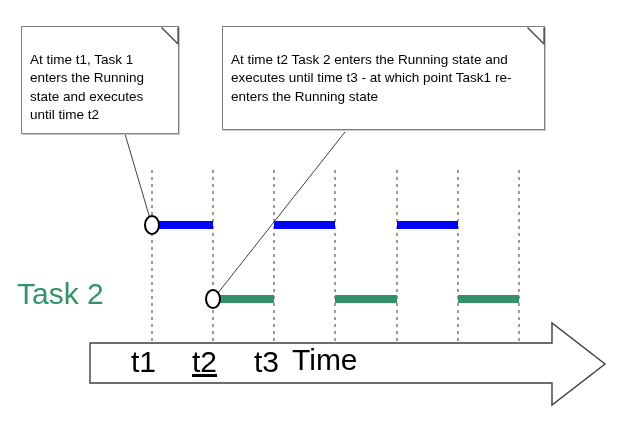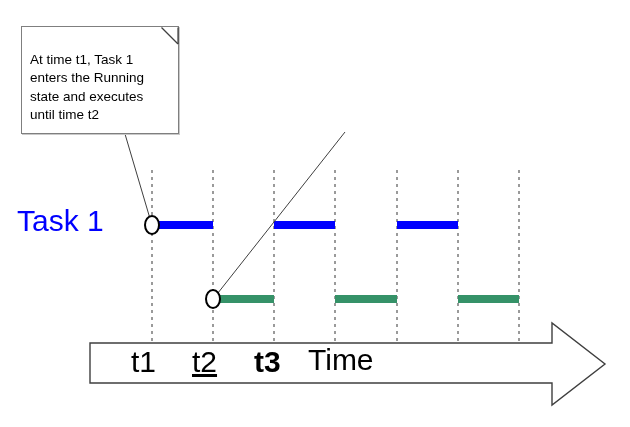--- a/index.html
+++ b/index.html
@@ -75,22 +75,22 @@
   
   .axis-tick {
     position: absolute;
     font-size: 30px;
     line-height: 28px;
     color: #000000;
     white-space: nowrap;
   }
   #tick-t1   { left: 131px; top: 336px; }
   #tick-t2   { left: 192px; top: 336px; text-decoration: underline; }
-  #tick-t3   { left: 254px; top: 336px; font-weight: bold; }
-  #tick-time { left: 308px; top: 334px; text-align: center; }
+  #tick-t3   { left: 254px; top: 336px; }
+  #tick-time { left: 292px; top: 334px; text-align: center; }
 </style>
 </head>
 <body>
 
 <div id="stage">
 
   <svg id="overlay" viewBox="0 0 630 427" xmlns="http://www.w3.org/2000/svg">
 
     <g stroke="#9a9a9a" stroke-width="2" stroke-dasharray="3,4" fill="none">
       <line x1="152" y1="158" x2="152" y2="331"></line>
@@ -127,21 +127,30 @@
   <div class="callout" id="callout-1">
     <span>At time t1, Task 1 enters the Running state and executes until time t2</span>
     <span class="fold"></span>
     <svg class="fold-edge" viewBox="0 0 19 19" xmlns="http://www.w3.org/2000/svg">
       <path d="M1.5,1.5 L18,18 L18,1.5 Z" fill="#ffffff"></path>
       <path d="M1.5,1.5 L18,18" stroke="#3f3f3f" stroke-width="1.2" fill="none"></path>
       <path d="M18,1.5 L18,18" stroke="#3f3f3f" stroke-width="1.2" fill="none"></path>
     </svg>
   </div>
 
+  <div class="callout" id="callout-2">
+    <span>At time t2 Task 2 enters the Running state and executes until time t3 - at which point Task1 re-enters the Running state</span>
+    <span class="fold"></span>
+    <svg class="fold-edge" viewBox="0 0 19 19" xmlns="http://www.w3.org/2000/svg">
+      <path d="M1.5,1.5 L18,18 L18,1.5 Z" fill="#ffffff"></path>
+      <path d="M1.5,1.5 L18,18" stroke="#3f3f3f" stroke-width="1.2" fill="none"></path>
+      <path d="M18,1.5 L18,18" stroke="#3f3f3f" stroke-width="1.2" fill="none"></path>
+    </svg>
+  </div>
 
-  <div class="task-label" id="task1-label">Task 1</div>
+  <div class="task-label" id="task2-label">Task 2</div>
 
   <div class="axis-tick" id="tick-t1">t1</div>
   <div class="axis-tick" id="tick-t2">t2</div>
   <div class="axis-tick" id="tick-t3">t3</div>
   <div class="axis-tick" id="tick-time">Time</div>
 
 </div>
 
 </body></html>

